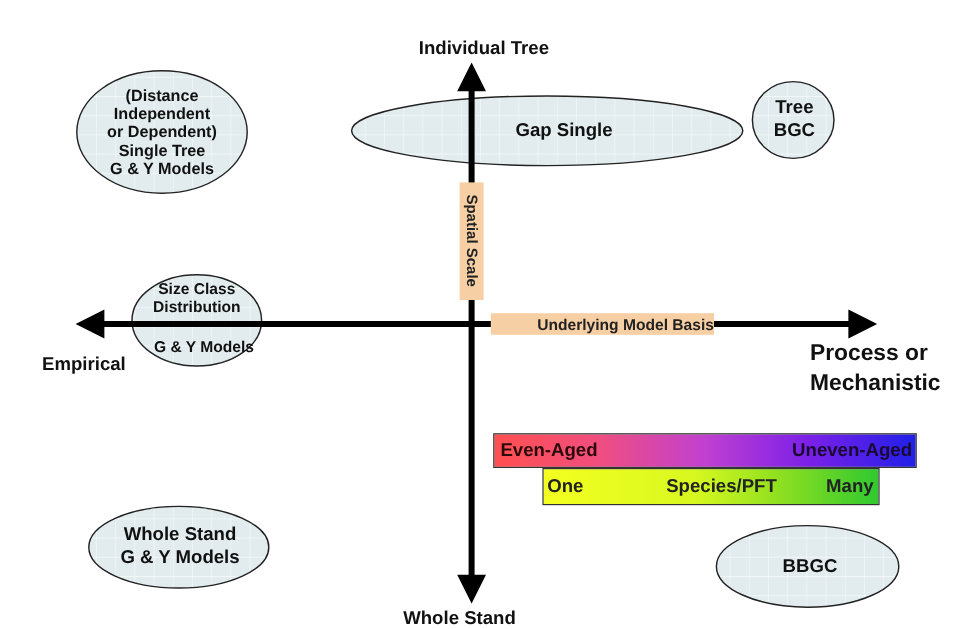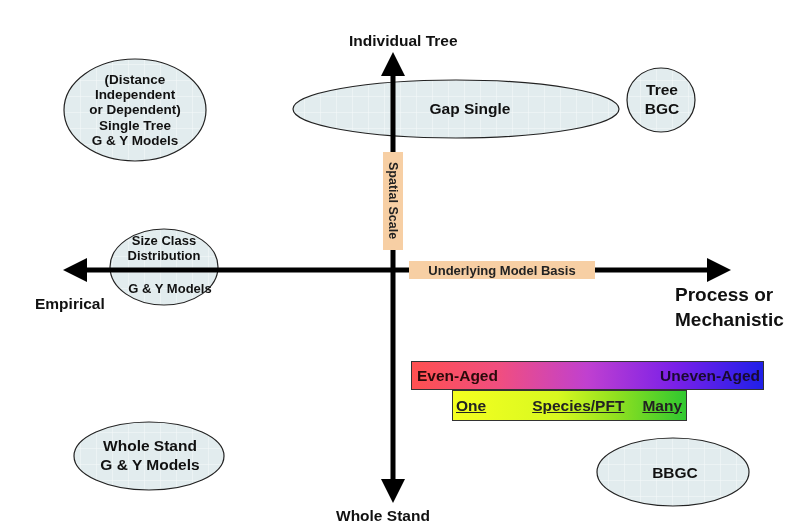--- a/index.html
+++ b/index.html
@@ -78,27 +78,27 @@
 <div class="axis-label" style="left:336px; top:507px; font-size:15.5px;">Whole Stand</div>
 <div class="axis-label" style="left:35px; top:295px; font-size:15.5px;">Empirical</div>
 <div class="axis-label" style="left:675px; top:283px; font-size:19px; line-height:1.3;">
   <div>Process or</div>
   <div>Mechanistic</div>
 </div>
 
 <div class="tag" style="left:383px; top:152px; width:20px; height:98px; display:flex; align-items:center; justify-content:center;">
   <span style="writing-mode: vertical-rl; font-size:12.5px; white-space:nowrap;">Spatial Scale</span>
 </div>
-<div class="tag" style="left:409px; top:261px; width:186px; height:18px; display:flex; align-items:center; justify-content:center;">
+<div class="tag" style="left:409px; top:261px; width:186px; height:18px; display:flex; align-items:center; justify-content:flex-end;">
   <span>Underlying Model Basis</span>
 </div>
 
 <div class="bar" style="left:411px; top:361px; width:353px; height:29px; padding:0 3px 0 5px; font-size:15.5px;
             background: linear-gradient(to right, #ff5050 0%, #f04e80 25%, #c040d0 50%, #7a20e8 75%, #2020e8 100%);">
   <span style="color:#2a0a0a;">Even-Aged</span>
   <span style="color:#1a0a30;">Uneven-Aged</span>
 </div>
-<div class="bar" style="left:452px; top:390px; width:235px; height:31px; padding:0 4px 0 3px; font-size:15.5px;
-            background: linear-gradient(to right, #f4ff20 0%, #d8f820 45%, #90e020 70%, #30c830 100%); text-decoration: underline;">
+<div class="bar" style="left:452px; top:390px; width:281px; height:31px; padding:0 4px 0 3px; font-size:15.5px;
+            background: linear-gradient(to right, #f4ff20 0%, #d8f820 45%, #90e020 70%, #30c830 100%);">
   <span>One</span>
   <span style="margin-left:28px;">Species/PFT</span>
   <span>Many</span>
 </div>
 
 </body></html>

